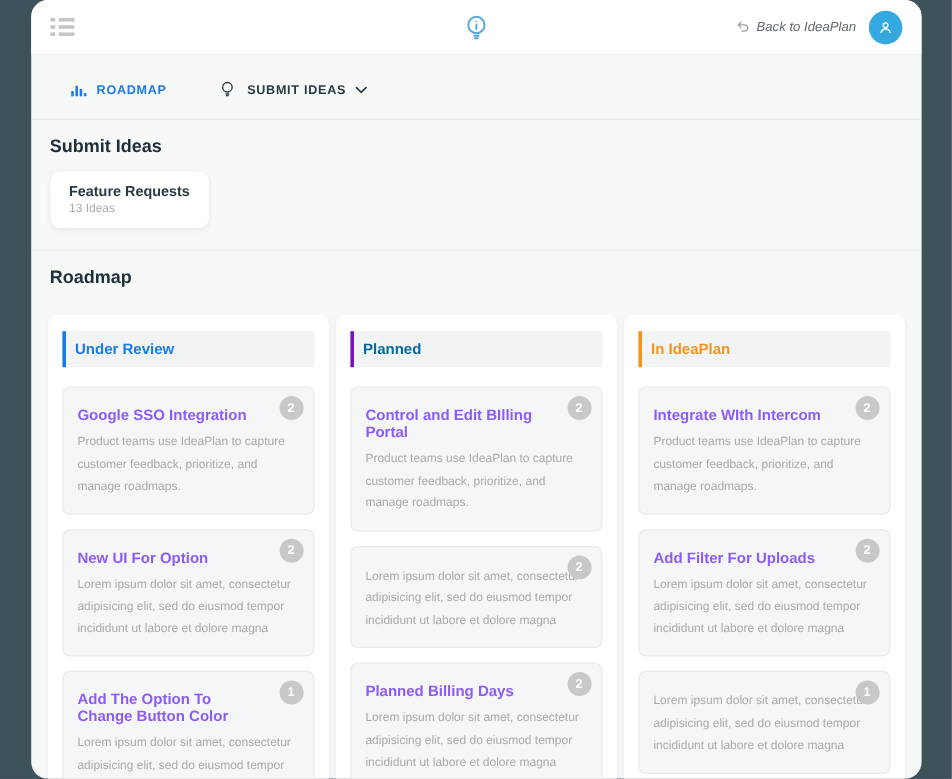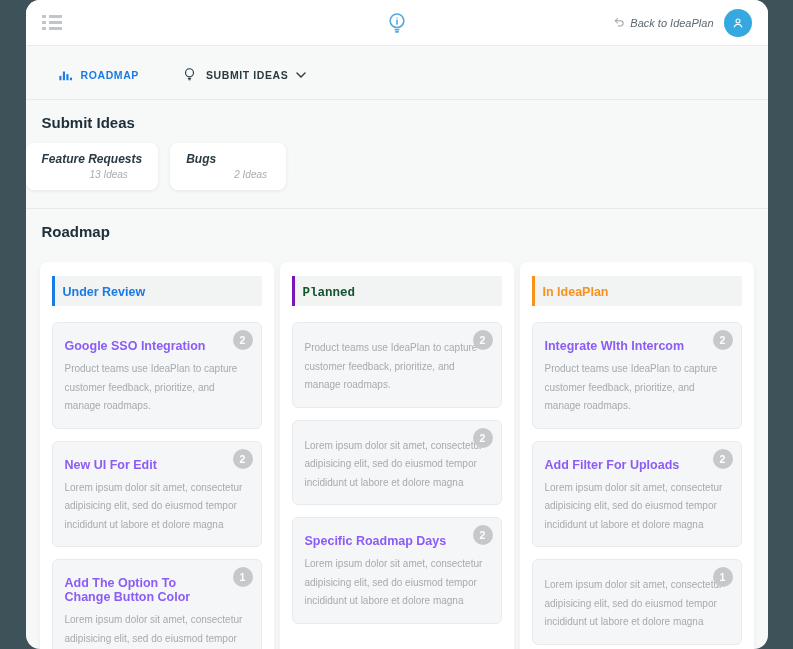--- a/index.html
+++ b/index.html
@@ -30,27 +30,27 @@
   
   .nav { display:flex; align-items:center; gap:42px; padding:20px 16px 16px 32px; }
   .nav-item { display:flex; align-items:center; gap:8px; cursor:pointer; }
   .nav-label { font-size:10.5px; font-weight:bold; letter-spacing:0.6px; text-transform:uppercase; }
   .nav-roadmap .nav-label { color:#1a7be5; }
   .nav-submit .nav-label { color:#2b3a42; }
   .divider { height:1px; background:#e7e9ea; width:100%; }
 
   
   .section-title { font-size:15px; font-weight:bold; color:#20303a; padding:14px 16px 12px; }
-  .category-row { display:flex; gap:12px; padding:0 0 18px;font-style:italic; }
+  .category-row { display:flex; gap:12px; padding:0 16px 18px; }
   .category-card {
     background:#ffffff; border-radius:8px; box-shadow:0 1px 4px rgba(0,0,0,0.07);
     padding:9px 16px 10px; min-width:116px; cursor:pointer;
   }
   .category-name { font-size:12px; font-weight:bold; color:#2b3a42; margin-bottom:3px; }
-  .category-count { font-size:10px; color:#a8adb1;margin-left:48px; }
+  .category-count { font-size:10px; color:#a8adb1; }
 
   
   .board { display:flex; gap:6px; padding:10px 14px 0; align-items:flex-start; }
   .column {
     flex:1; background:#ffffff; border-radius:8px;
     box-shadow:0 2px 6px rgba(0,0,0,0.05);
     padding:14px 12px; min-height:560px;
   }
   .column-header {
     background:#f2f3f3; border-left:3px solid #0369a1;
@@ -140,73 +140,70 @@
   </div>
   <div class="divider"></div>
 
   <div class="section-title">Submit Ideas</div>
   <div class="category-row">
   <div class="category-card">
     <div class="category-name">Feature Requests</div>
     <div class="category-count">13 Ideas</div>
   </div>
 
-  <div class="category-card">
-    <div class="category-name">Bugs</div>
-    <div class="category-count">2 Ideas</div>
-  </div>
 </div>
   <div class="divider"></div>
 
   <div class="section-title">Roadmap</div>
   <div class="board">
   <div class="column">
     <div class="column-header" style="border-left-color: rgb(26, 123, 229);">
       <span class="column-title" style="color: rgb(26, 123, 229);">Under Review</span>
     </div>
     <div>
   <div class="idea-card">
     <div class="vote-badge">2</div>
     <div class="idea-title">Google SSO Integration</div>
     <div class="idea-desc">Product teams use IdeaPlan to capture customer feedback, prioritize, and manage roadmaps.</div>
   </div>
 
   <div class="idea-card">
     <div class="vote-badge">2</div>
-    <div class="idea-title">New UI For Edit</div>
+    <div class="idea-title">New UI For Option</div>
     <div class="idea-desc">Lorem ipsum dolor sit amet, consectetur adipisicing elit, sed do eiusmod tempor incididunt ut labore et dolore magna</div>
   </div>
 
   <div class="idea-card">
     <div class="vote-badge">1</div>
     <div class="idea-title">Add The Option To Change Button Color</div>
     <div class="idea-desc">Lorem ipsum dolor sit amet, consectetur adipisicing elit, sed do eiusmod tempor incididunt ut labore et dolore magna</div>
   </div>
 
 </div>
   </div>
 
   <div class="column">
     <div class="column-header" style="border-left-color: rgb(122, 19, 184);">
-      <span class="column-title" style="color: #14532d; font-family: Liberation Mono, monospace;">Planned</span>
+      <span class="column-title" style="color: #0369a1;">Planned</span>
     </div>
     <div>
   <div class="idea-card">
     <div class="vote-badge">2</div>
+    <div class="idea-title">Control and Edit BIlling Portal</div>
     <div class="idea-desc">Product teams use IdeaPlan to capture customer feedback, prioritize, and manage roadmaps.</div>
   </div>
 
   <div class="idea-card">
     <div class="vote-badge">2</div>
     <div class="idea-desc">Lorem ipsum dolor sit amet, consectetur adipisicing elit, sed do eiusmod tempor incididunt ut labore et dolore magna</div>
   </div>
 
   <div class="idea-card">
     <div class="vote-badge">2</div>
-    <div class="idea-title">Specific Roadmap Days</div>
+    <div class="idea-title">Planned Billing Days</div>
     <div class="idea-desc">Lorem ipsum dolor sit amet, consectetur adipisicing elit, sed do eiusmod tempor incididunt ut labore et dolore magna</div>
   </div>
 </div>
   </div>
 
   <div class="column">
     <div class="column-header" style="border-left-color: rgb(246, 146, 30);">
       <span class="column-title" style="color: rgb(246, 146, 30);">In IdeaPlan</span>
     </div>
     <div>

